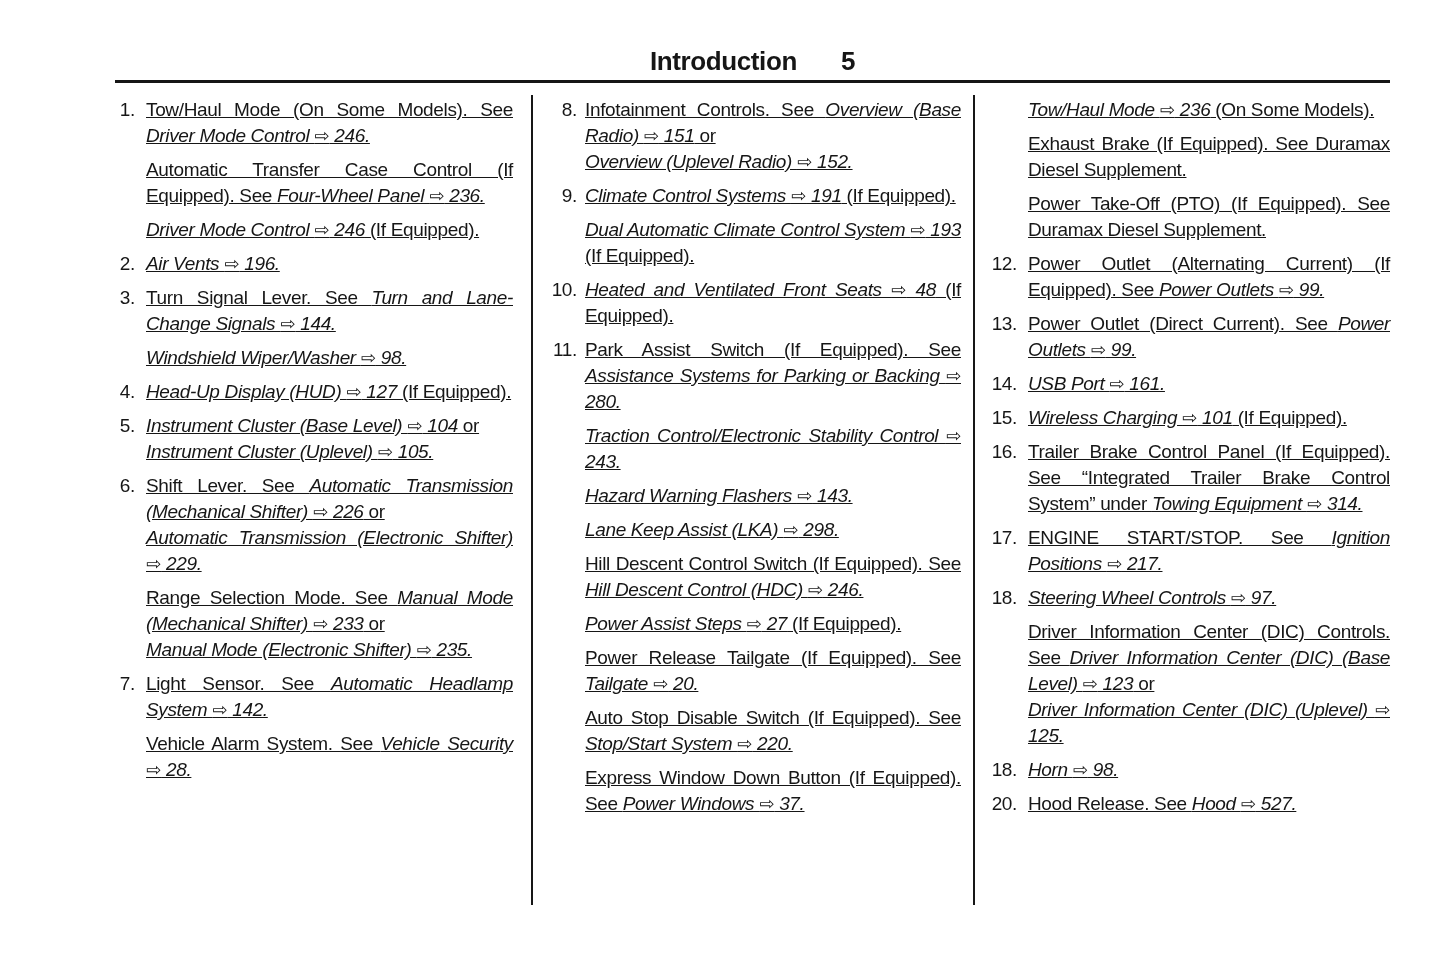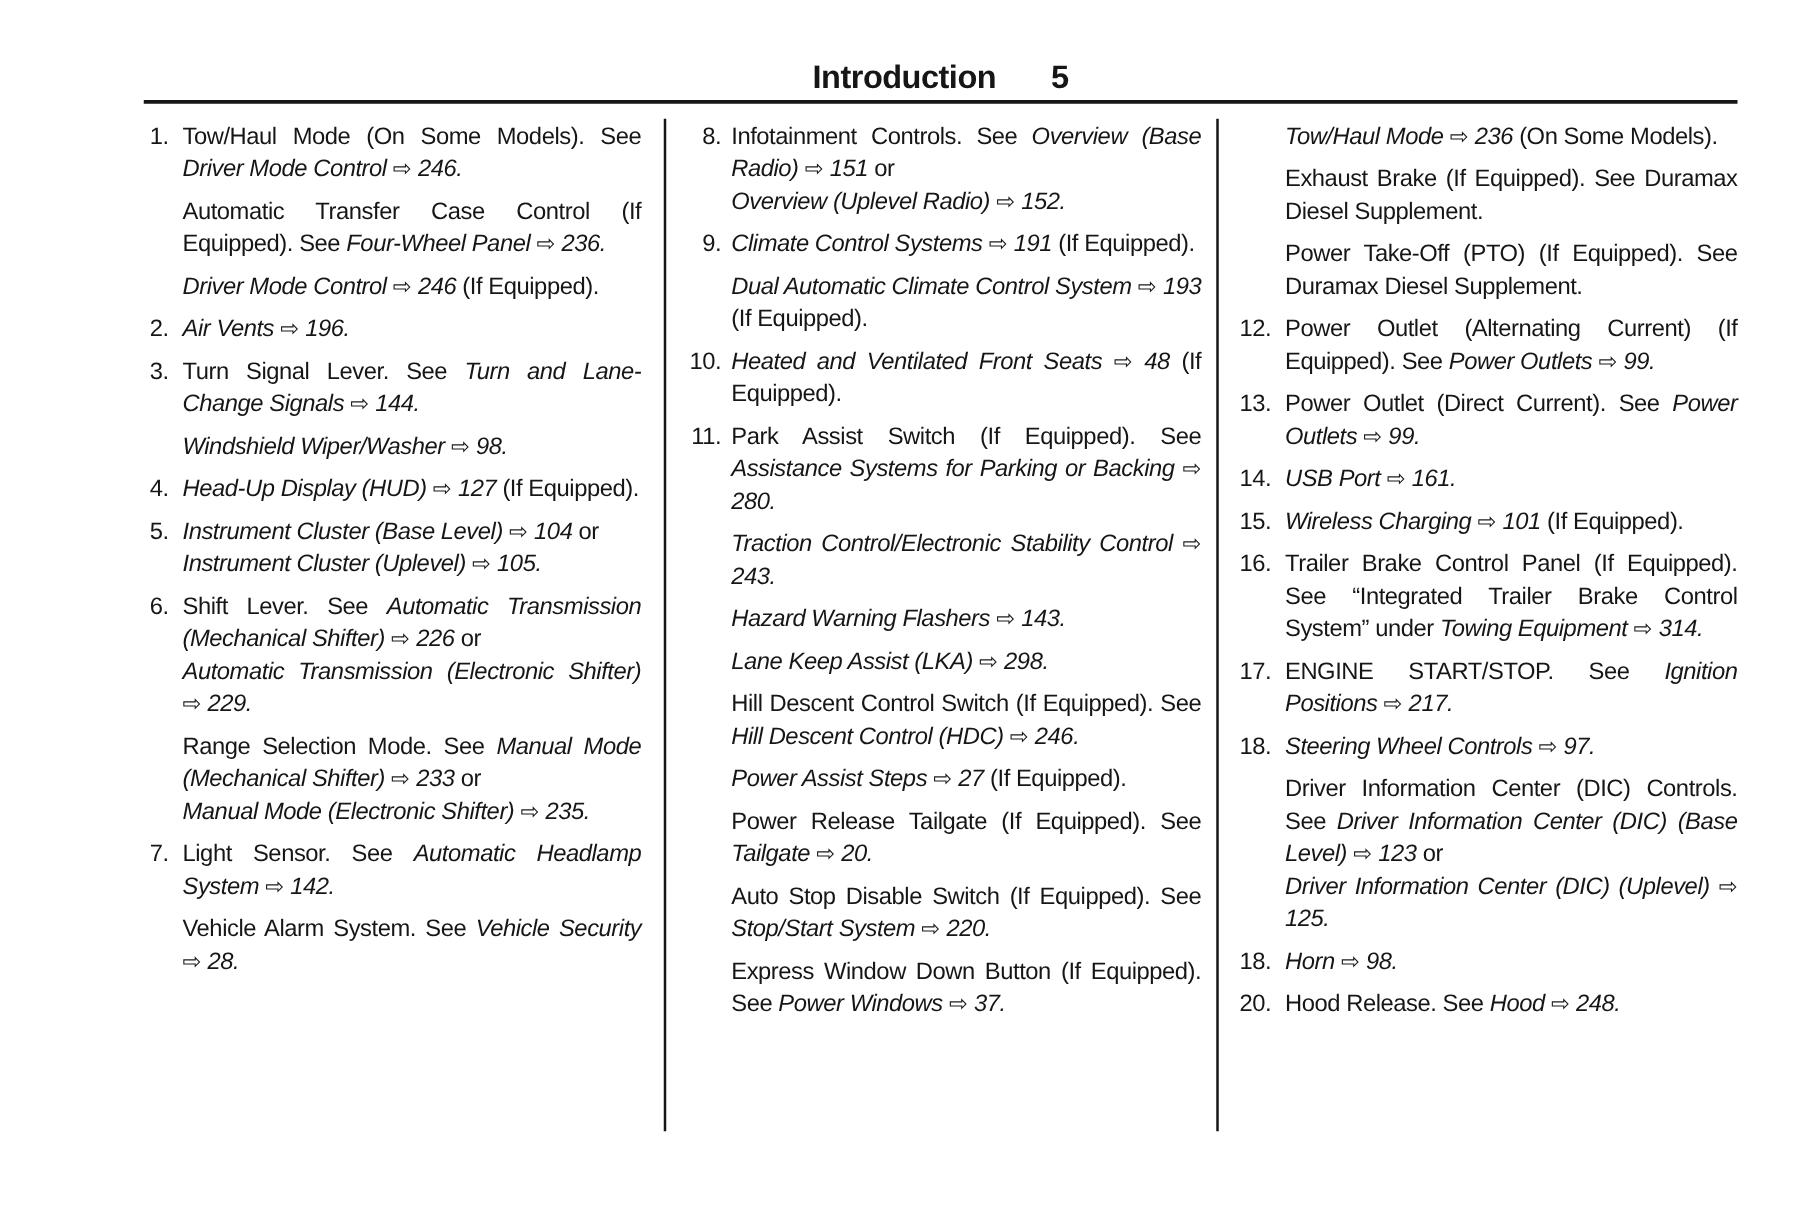--- a/index.html
+++ b/index.html
@@ -70,21 +70,21 @@
   }
   .col0 .item { grid-template-columns: 20px auto; }
   .col1 .item { grid-template-columns: 32px auto; column-gap: 8px; }
   .col2 .item { grid-template-columns: 32px auto; }
   .num {
     text-align: right;
     font-size: 19px;
     line-height: 26px;
     letter-spacing: -0.35px;
   }
-  .body { min-width: 0; }
+  .body { min-width: 0; text-decoration: underline; }
   .body p {
     margin: 0 0 8px 0;
     font-size: 19px;
     line-height: 26px;
     letter-spacing: -0.35px;
     text-align: justify;
   }
   .it { font-style: italic; }
   .rm { font-style: normal; }
   .arrow {
@@ -243,18 +243,18 @@
         </div>
         <div class="item">
           <span class="num">18.</span>
           <div class="body">
             <p><span class="it">Horn </span><span class="arrow">⇨</span><span class="it"> 98.</span></p>
           </div>
         </div>
         <div class="item">
           <span class="num">20.</span>
           <div class="body">
-            <p><span class="rm">Hood Release. See </span><span class="it">Hood </span><span class="arrow">⇨</span><span class="it"> 248.</span></p>
+            <p><span class="rm">Hood Release. See </span><span class="it">Hood </span><span class="arrow">⇨</span><span class="it"> 527.</span></p>
           </div>
         </div>
       </div>
   </div>
 </div>
 
 </body></html>

